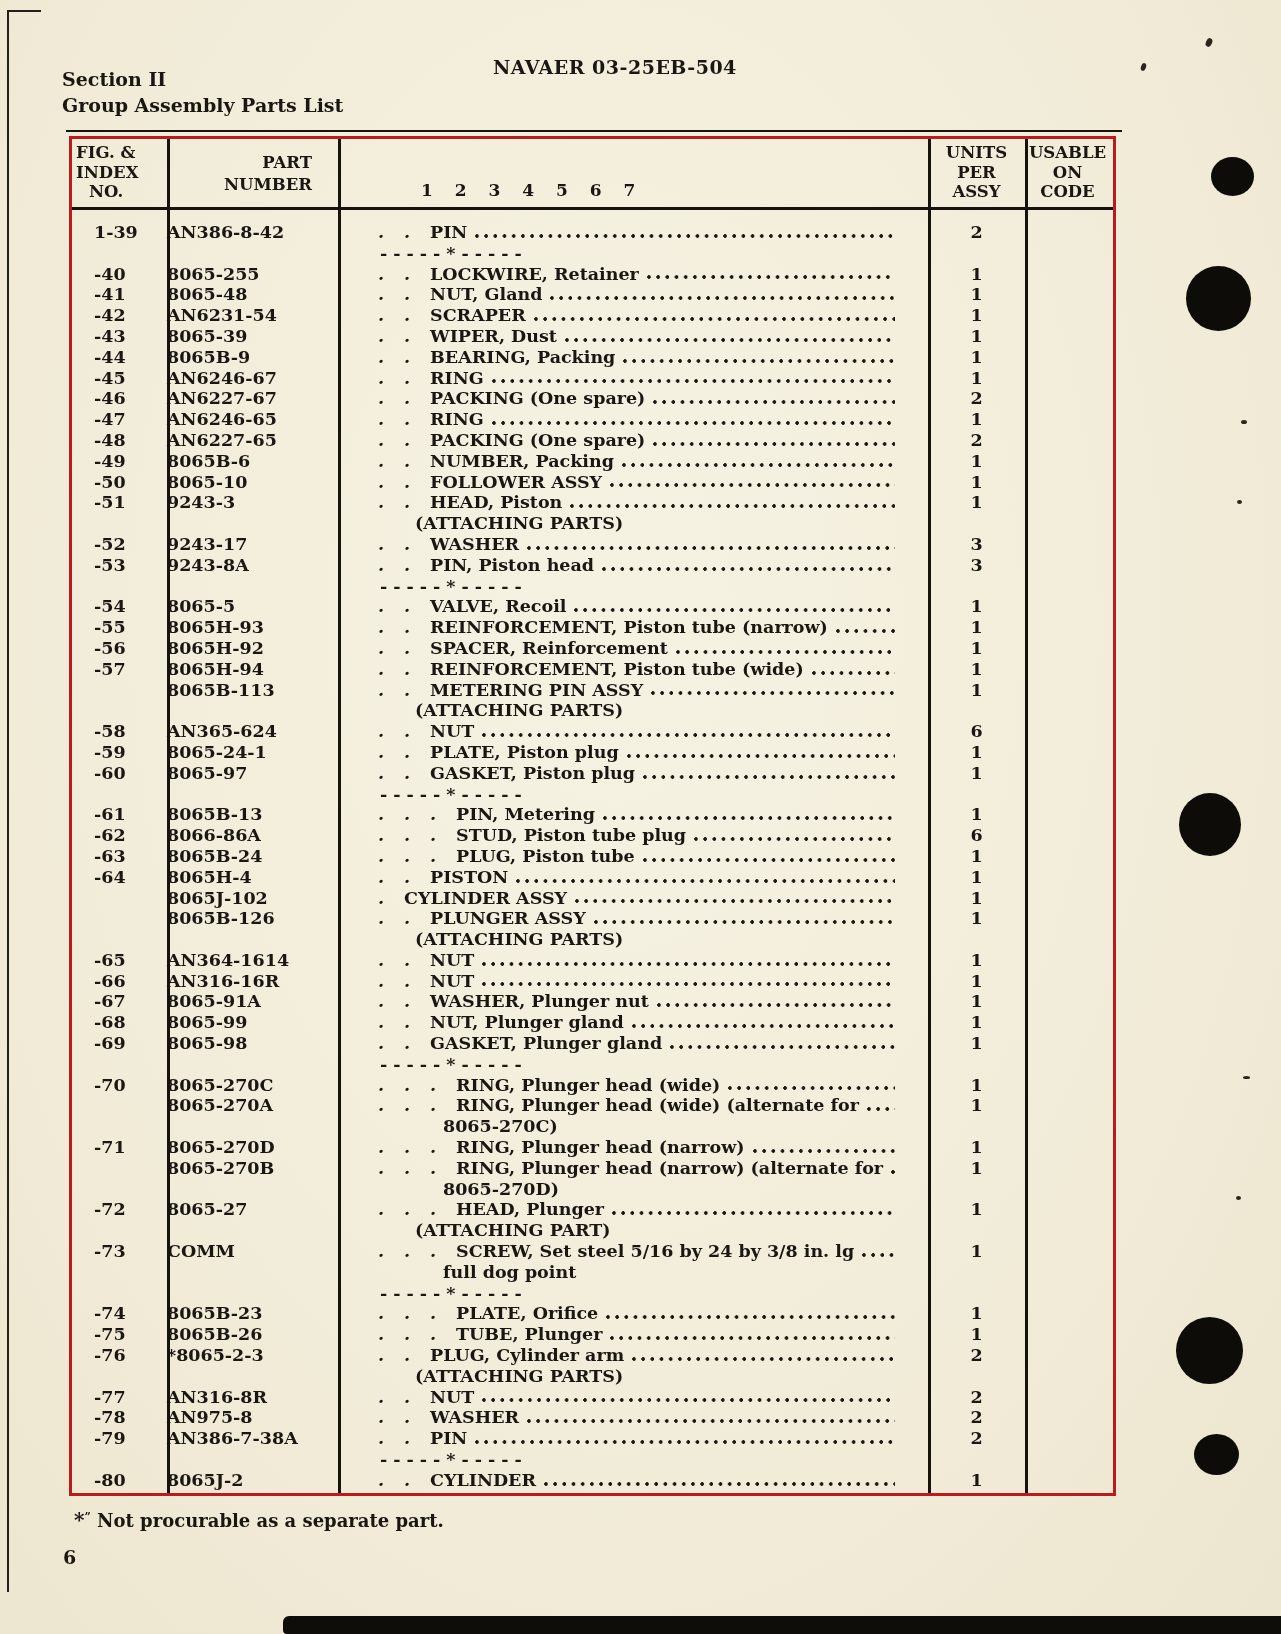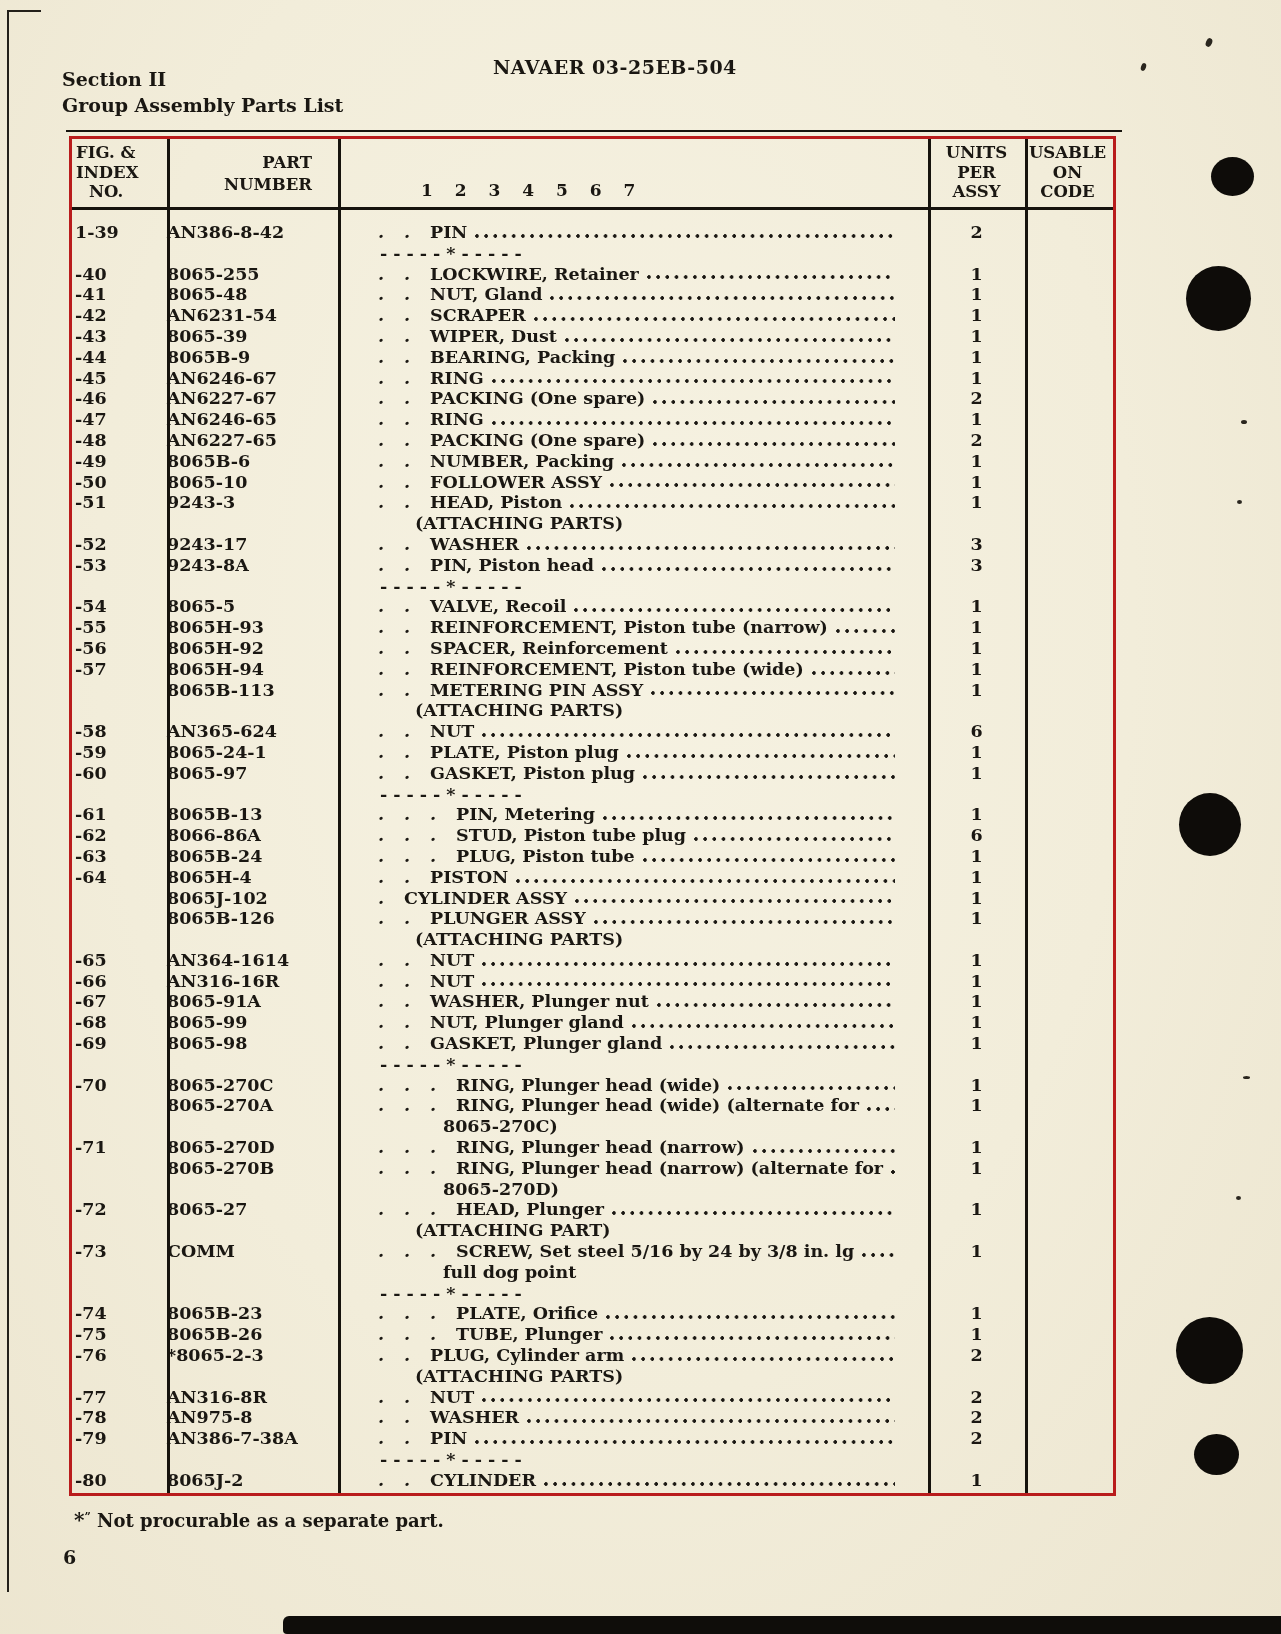--- a/index.html
+++ b/index.html
@@ -28,21 +28,21 @@
   .h-fig{left:4px;top:4px;width:88px;text-align:left;}
   .h-fig .l3{padding-left:13px;}
   .h-part{left:95px;top:13px;width:145px;text-align:right;line-height:22px;}
   .h-desc-title{left:266px;top:20px;width:590px;text-align:center;font-size:17px;letter-spacing:.5px;}
   .h-scale{left:307px;top:42px;font-size:17px;letter-spacing:3px;word-spacing:10px;margin-left:42px;}
   .h-units{left:856px;top:4px;width:97px;text-align:center;}
   .h-usable{left:953px;top:4px;width:85px;text-align:center;}
   
   .tbody{position:relative;padding-top:12px;height:1271px;font-size:17.5px;}
   .row{display:grid;grid-template-columns:95px 171px 590px 97px 1fr;height:20.8px;line-height:20.8px;white-space:nowrap;}
-  .cidx{padding-left:3px;}
+  .cidx{padding-left:22px;}
   .cpart{}
   .cdesc{display:flex;padding-left:40px;padding-right:33px;overflow:hidden;}
   .cunits{text-align:center;}
   .d{display:inline-block;width:26px;flex:0 0 26px;}
   .dtext{white-space:nowrap;}
   .leader{flex:1 1 auto;margin-left:8px;min-width:0;
     background-image:radial-gradient(circle at 2px 50%, #1a1712 1.55px, rgba(0,0,0,0) 2.05px);
     background-size:9.2px 4px;background-repeat:repeat-x;
     background-position:left calc(100% - 5px);}
   .septext{padding-left:42px;letter-spacing:6px;}

